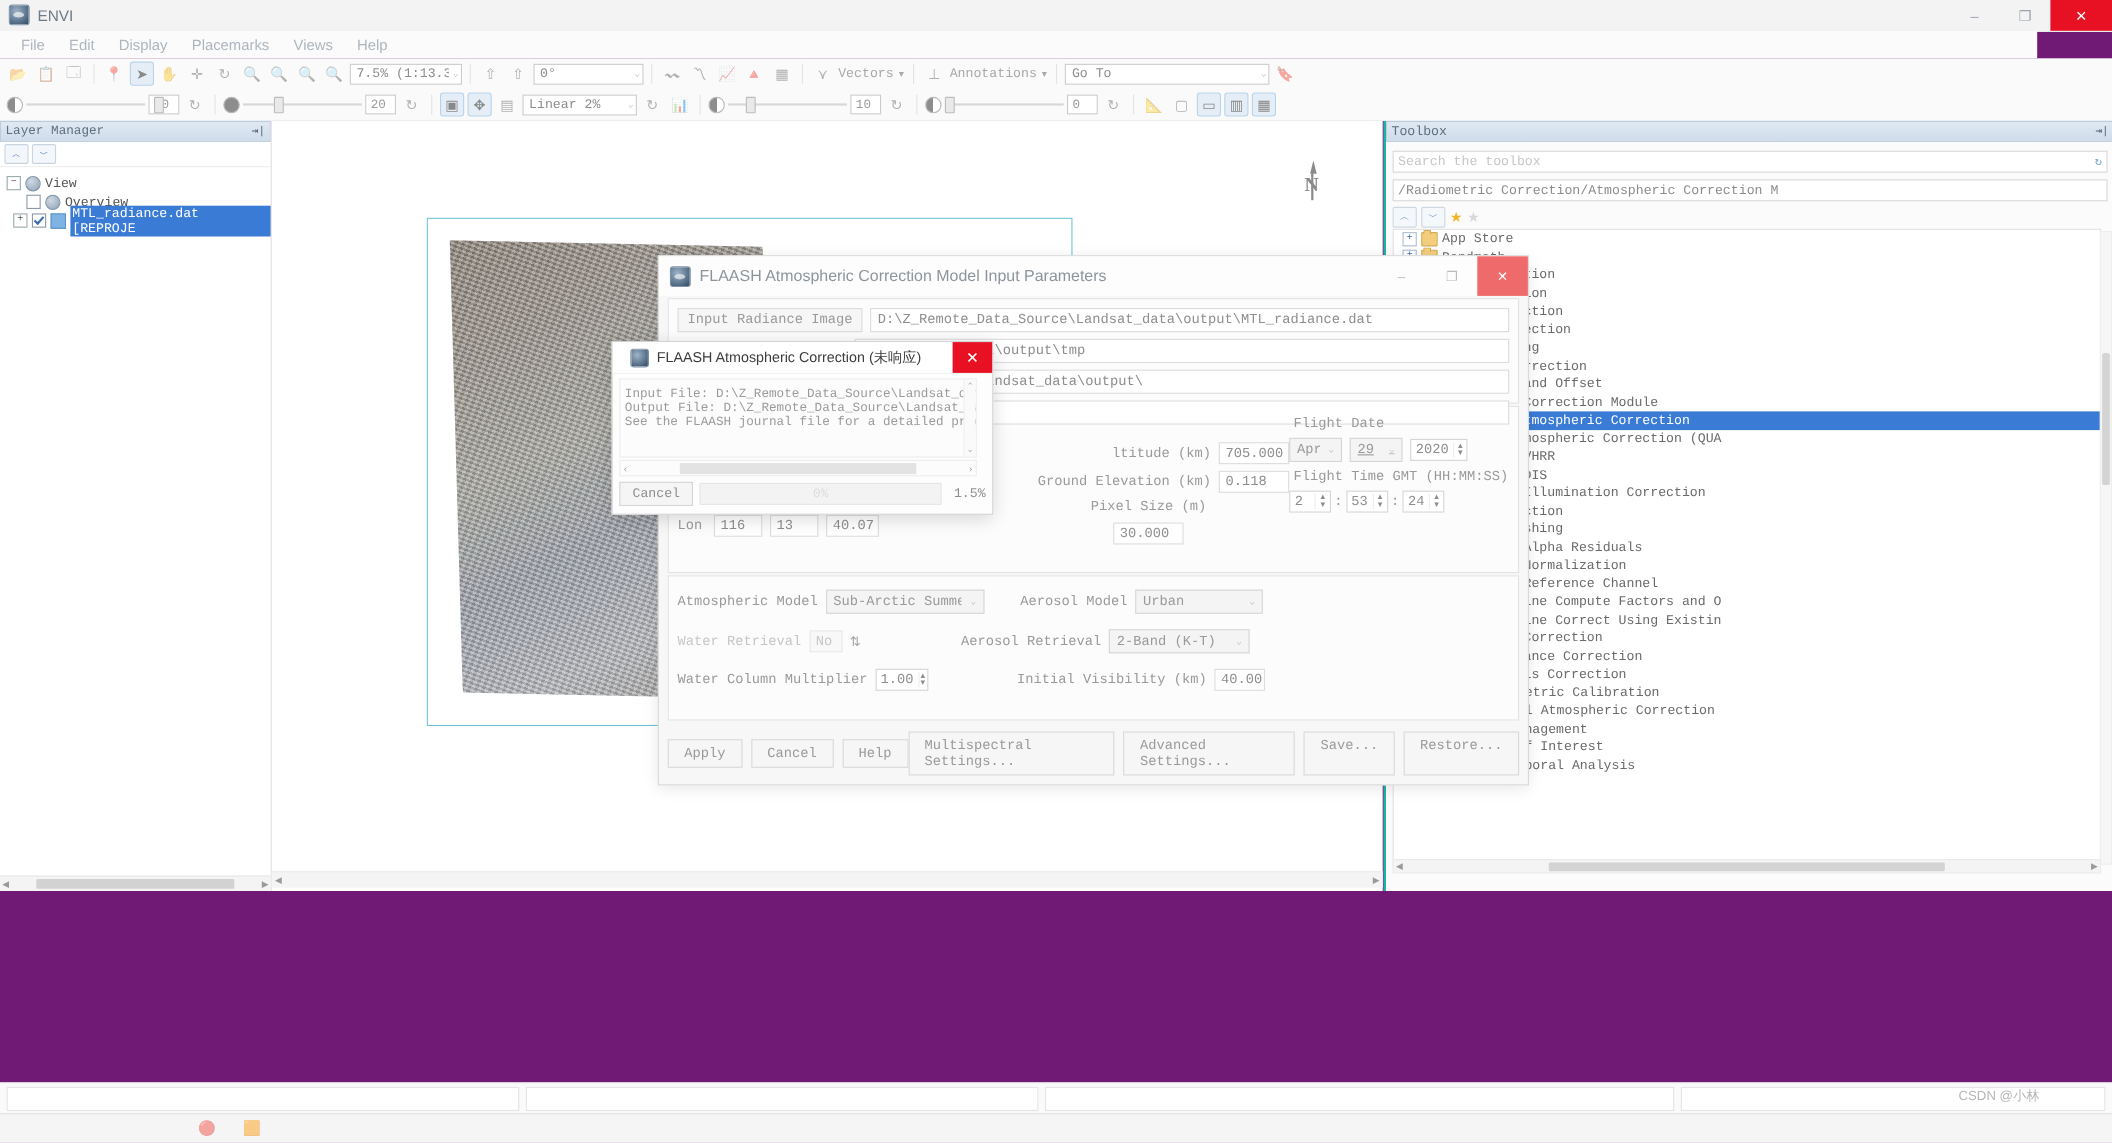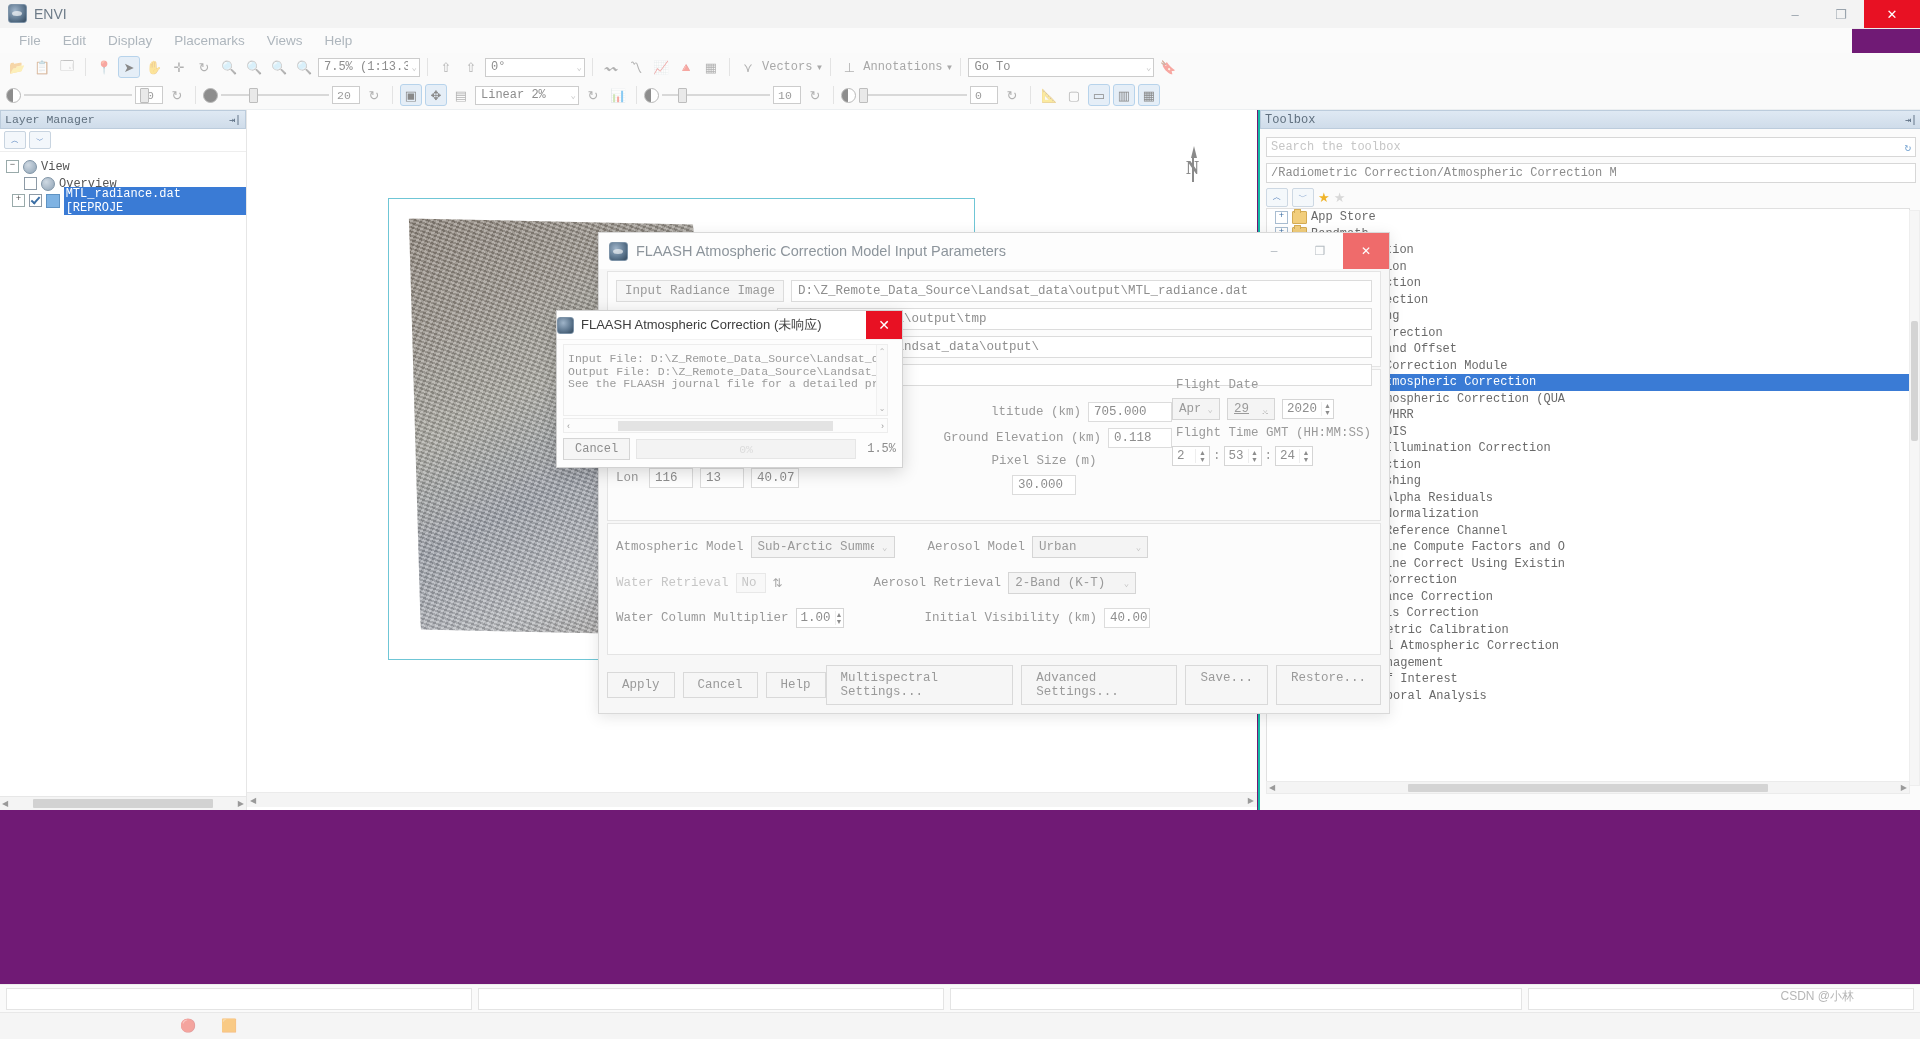--- a/index.html
+++ b/index.html
@@ -137,21 +137,21 @@
   .caret{font-size:9px;opacity:.55;padding-left:8px;}
   .spin{display:flex;align-items:center;border:1px solid #d5d5d5;background:#fff;box-sizing:border-box;}
   .spin .sv{flex:1;font-family:"Liberation Mono",monospace;font-size:12.5px;color:#8e8e8e;padding:2px 4px;}
   .spin .sa{width:13px;display:flex;flex-direction:column;align-items:center;justify-content:center;font-size:7px;color:#8d8d8d;line-height:7px;border-left:1px solid #eee;}
   .dlg-footer{position:absolute;left:8px;right:8px;bottom:8px;display:flex;align-items:center;justify-content:space-between;}
   .fbtns{display:flex;gap:8px;}
   .abtn{border:1px solid #d9d9d9;background:#f6f6f6;font-family:"Liberation Mono",monospace;font-size:12.5px;color:#9a9a9a;padding:5px 14px;}
 
   
   .pdlg{position:absolute;left:556px;top:310px;width:345px;height:156px;background:#fdfdfd;border:1px solid #d2d2d2;box-shadow:0 4px 16px rgba(0,0,0,.16);}
-  .pdlg-tb{height:28px;background:#fff;display:flex;align-items:center;padding-left:0;gap:7px;position:relative;border-bottom:1px solid #f2f2f2;}
+  .pdlg-tb{height:28px;background:#fff;display:flex;align-items:center;padding-left:16px;gap:7px;position:relative;border-bottom:1px solid #f2f2f2;}
   .pdlg-ic{width:15px;height:15px;border-radius:3px;background:radial-gradient(circle at 35% 33%,#9fb4c9 0%,#5b748c 60%,#33485c 100%);border:1px solid #7d93a8;}
   .pdlg-t{font-size:13px;color:#3d3d3d;}
   .pdlg-x{position:absolute;right:0;top:0;width:36px;height:28px;background:#e81123;color:#fff;display:flex;align-items:center;justify-content:center;font-size:14px;}
   .plog{position:absolute;left:6px;top:33px;width:325px;height:72px;background:#fcfcfc;border:1px solid #ededed;box-sizing:border-box;overflow:hidden;}
   .plog-txt{font-family:"Liberation Mono",monospace;font-size:11.5px;color:#9b9b9b;line-height:12.5px;padding:8px 4px 0 4px;white-space:nowrap;}
   .plog-vs{position:absolute;right:0;top:0;width:11px;height:100%;background:#fafafa;border-left:1px solid #f0f0f0;display:flex;flex-direction:column;align-items:center;justify-content:space-between;padding:2px 0;box-sizing:border-box;font-size:8px;color:#b0b0b0;}
   .phs{position:absolute;left:6px;top:107px;width:325px;height:15px;background:#fcfcfc;border:1px solid #ededed;display:flex;align-items:center;justify-content:space-between;padding:0 3px;box-sizing:border-box;font-size:9px;color:#9a9a9a;}
   .phs-th{height:10px;width:215px;background:#e3e3e3;}
   .pbar-row{position:absolute;left:6px;bottom:7px;width:333px;display:flex;align-items:center;gap:6px;}
   .pcancel{border:1px solid #d5d5d5;background:#f5f5f5;font-family:"Liberation Mono",monospace;font-size:12px;color:#8d8d8d;padding:3px 11px;}
@@ -526,21 +526,21 @@
             <span class="flabel" style="width:26px;">Lon</span>
             <div class="minib" style="width:44px;">116</div>
             <div class="minib" style="width:44px;">13</div>
             <div class="minib" style="width:48px;">40.07</div>
           </div>
         </div>
 
         <div class="col-m">
           <div class="frow" style="margin-top:24px;justify-content:flex-end;">
             <span class="flabel">ltitude (km)</span>
-            <div class="minib" style="width:84px;">705.000</div>
+            <div class="minib" style="width:64px;">705.000</div>
           </div>
           <div class="frow" style="justify-content:flex-end;">
             <span class="flabel">Ground Elevation (km)</span>
             <div class="minib" style="width:64px;">0.118</div>
           </div>
           <div class="frow" style="justify-content:flex-end;flex-direction:column;">
             <span class="flabel">Pixel Size (m)</span>
             <div class="minib" style="width:64px;">30.000</div>
           </div>
         </div>

